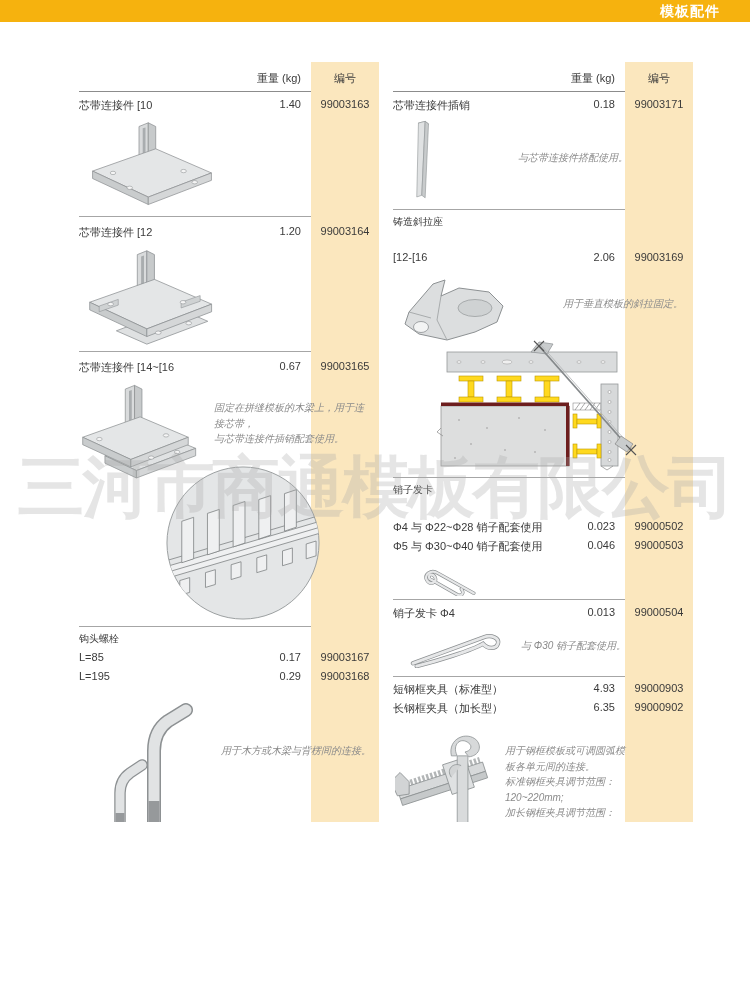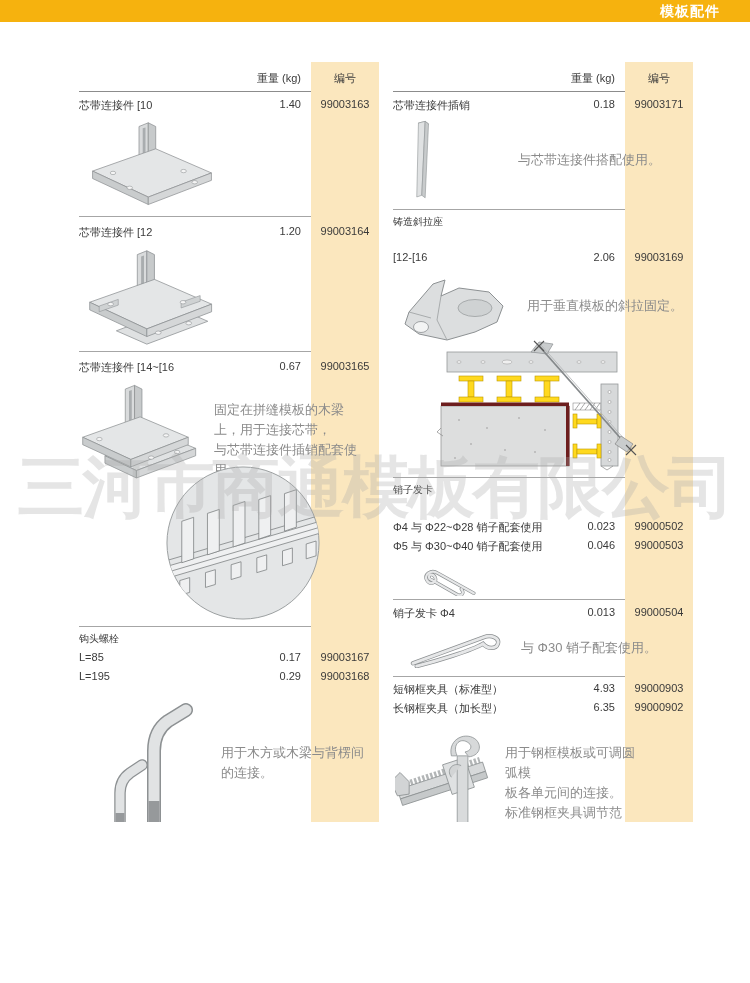--- a/index.html
+++ b/index.html
@@ -19,21 +19,21 @@
   .colhead::after{content:'';position:absolute;left:0;bottom:0;width:232px;height:1px;background:#8c8c8c;}
   .wlabel{position:absolute;right:78px;top:9px;font-size:11px;}
   .clabel{position:absolute;right:0;top:9px;width:68px;text-align:center;font-size:11px;}
   .sec{position:relative;z-index:2;}
   .sec.rule::after{content:'';position:absolute;left:0;bottom:0;width:232px;height:1px;background:#a6a6a6;}
   .prow{position:absolute;left:0;right:0;height:14px;font-size:11px;}
   .ptitle{position:absolute;left:0;font-size:10px;white-space:nowrap;}
   .pname{position:absolute;left:0;white-space:nowrap;}
   .pwt{position:absolute;right:78px;width:80px;text-align:right;}
   .pcode{position:absolute;right:0;width:68px;text-align:center;}
-  .desc{position:absolute;font-size:13px;color:#8b8b8b;line-height:1.55;white-space:pre-line;}
+  .desc{position:absolute;font-size:10px;color:#8b8b8b;line-height:1.55;white-space:pre-line;font-style:italic;}
   .ill{position:absolute;}
   svg text{font-family:"Liberation Sans",sans-serif;}
 </style>
 </head>
 <body>
 
 <div class="page">
 
   <div class="topbar">
     <span class="topbar-title">模板配件</span>

